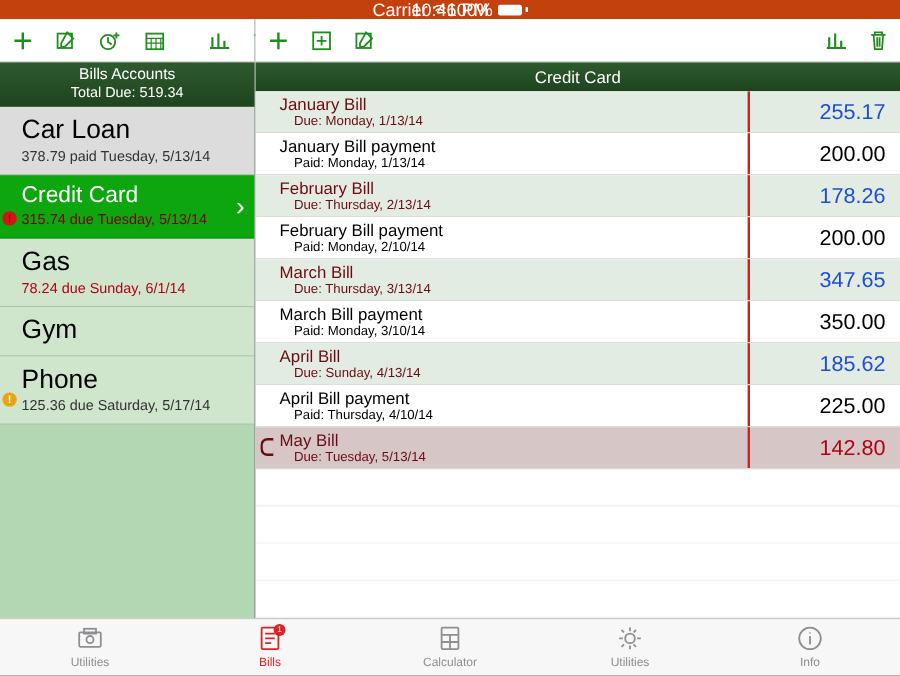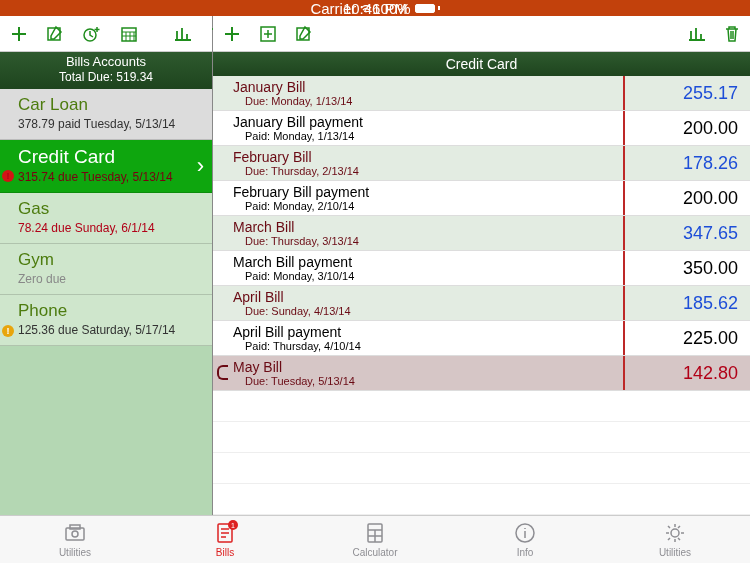--- a/index.html
+++ b/index.html
@@ -48,21 +48,21 @@
     color: #fff; text-align: center; padding: 2px 0 4px;
     font-size: 13px; line-height: 1.25;
   }
   .header-bar .sub { font-size: 12px; }
   .accounts { flex: 1; overflow: hidden; }
   .acct {
     padding: 6px 10px 8px 18px;
     border-bottom: 1px solid rgba(0,0,0,0.15);
     position: relative;
   }
-  .acct .name { font-size: 17px; color: #4d7c0f; }
+  .acct .name { font-size: 22px; color: #000000; }
   .acct .sub { font-size: 12px; color: #333; margin-top: 2px; }
   .acct.gray { background: #dcdcdc; }
   .acct.light { background: #cfe6cc; }
   .acct.sel { background: #0ea60e; color: #fff; }
   .acct.sel .name { color: #fff; font-size: 19px; }
   .acct.sel .sub { color: #7a0012; font-size: 12px; }
   .acct .red { color: #b10017; }
   .acct .zero { color: #888; }
   .chev { position:absolute; right:8px; top:50%; transform:translateY(-50%); color:#fff; font-size:22px; font-weight:300; }
   .badge {
@@ -211,21 +211,20 @@
             <div class="name">Credit Card</div>
             <div class="sub">315.74 due Tuesday, 5/13/14</div>
             <span class="chev">›</span>
           </div>
           <div class="acct light">
             <div class="name">Gas</div>
             <div class="sub red">78.24 due Sunday, 6/1/14</div>
           </div>
           <div class="acct light">
             <div class="name">Gym</div>
-            <div class="sub zero">Zero due</div>
           </div>
           <div class="acct light">
             <span class="badge yel">!</span>
             <div class="name">Phone</div>
             <div class="sub">125.36 due Saturday, 5/17/14</div>
           </div>
         </div>
     </div>
 
     <div class="right">
@@ -362,26 +361,26 @@
       </div>
       <div class="tab">
         <span><svg width="24" height="22" viewBox="0 0 24 22">
             <rect x="5" y="2" width="14" height="18" rx="1"></rect>
             <path d="M5 8h14M12 8v12M5 14h14"></path>
           </svg></span>
         <span>Calculator</span>
       </div>
       <div class="tab">
         <span><svg width="24" height="22" viewBox="0 0 24 22">
+            <circle cx="12" cy="11" r="4"></circle>
+            <path d="M12 2v3M12 17v3M3 11h3M18 11h3M5 4l2 2M17 4l-2 2M5 18l2-2M17 18l-2-2"></path>
+          </svg></span>
+        <span>Utilities</span>
+      </div>
+      <div class="tab">
+        <span><svg width="24" height="22" viewBox="0 0 24 22">
             <circle cx="12" cy="11" r="9"></circle>
             <path d="M12 6v1M12 9v7"></path>
           </svg></span>
         <span>Info</span>
       </div>
-      <div class="tab">
-        <span><svg width="24" height="22" viewBox="0 0 24 22">
-            <circle cx="12" cy="11" r="4"></circle>
-            <path d="M12 2v3M12 17v3M3 11h3M18 11h3M5 4l2 2M17 4l-2 2M5 18l2-2M17 18l-2-2"></path>
-          </svg></span>
-        <span>Utilities</span>
-      </div>
     </div>
 </div>
 
 </body></html>

